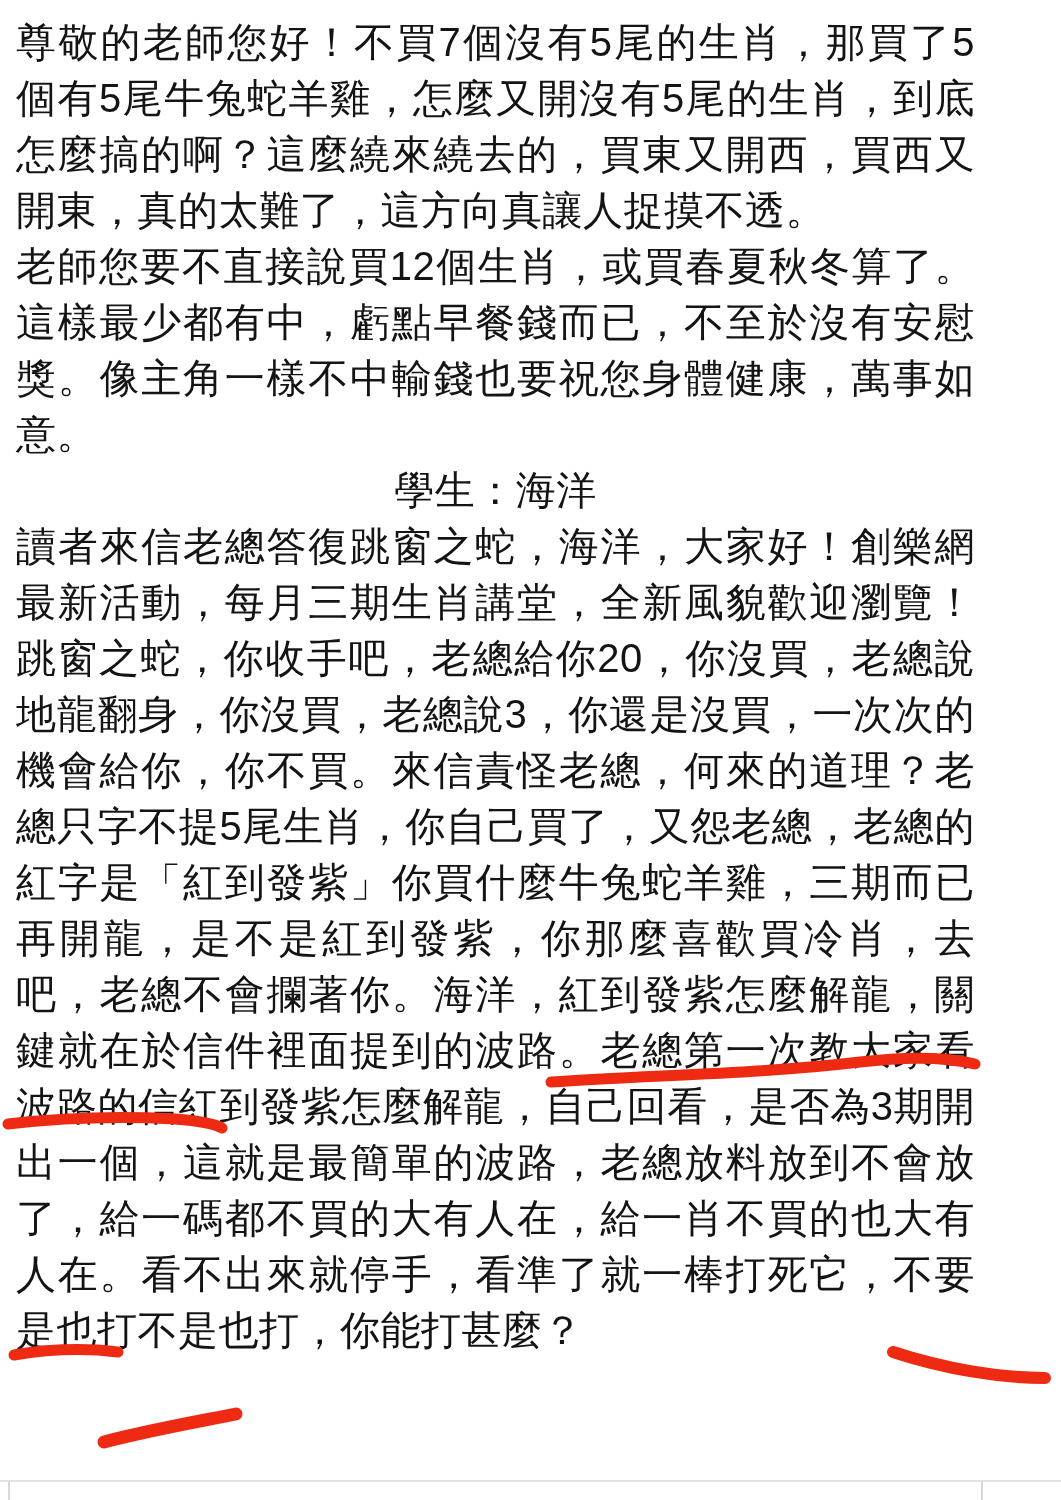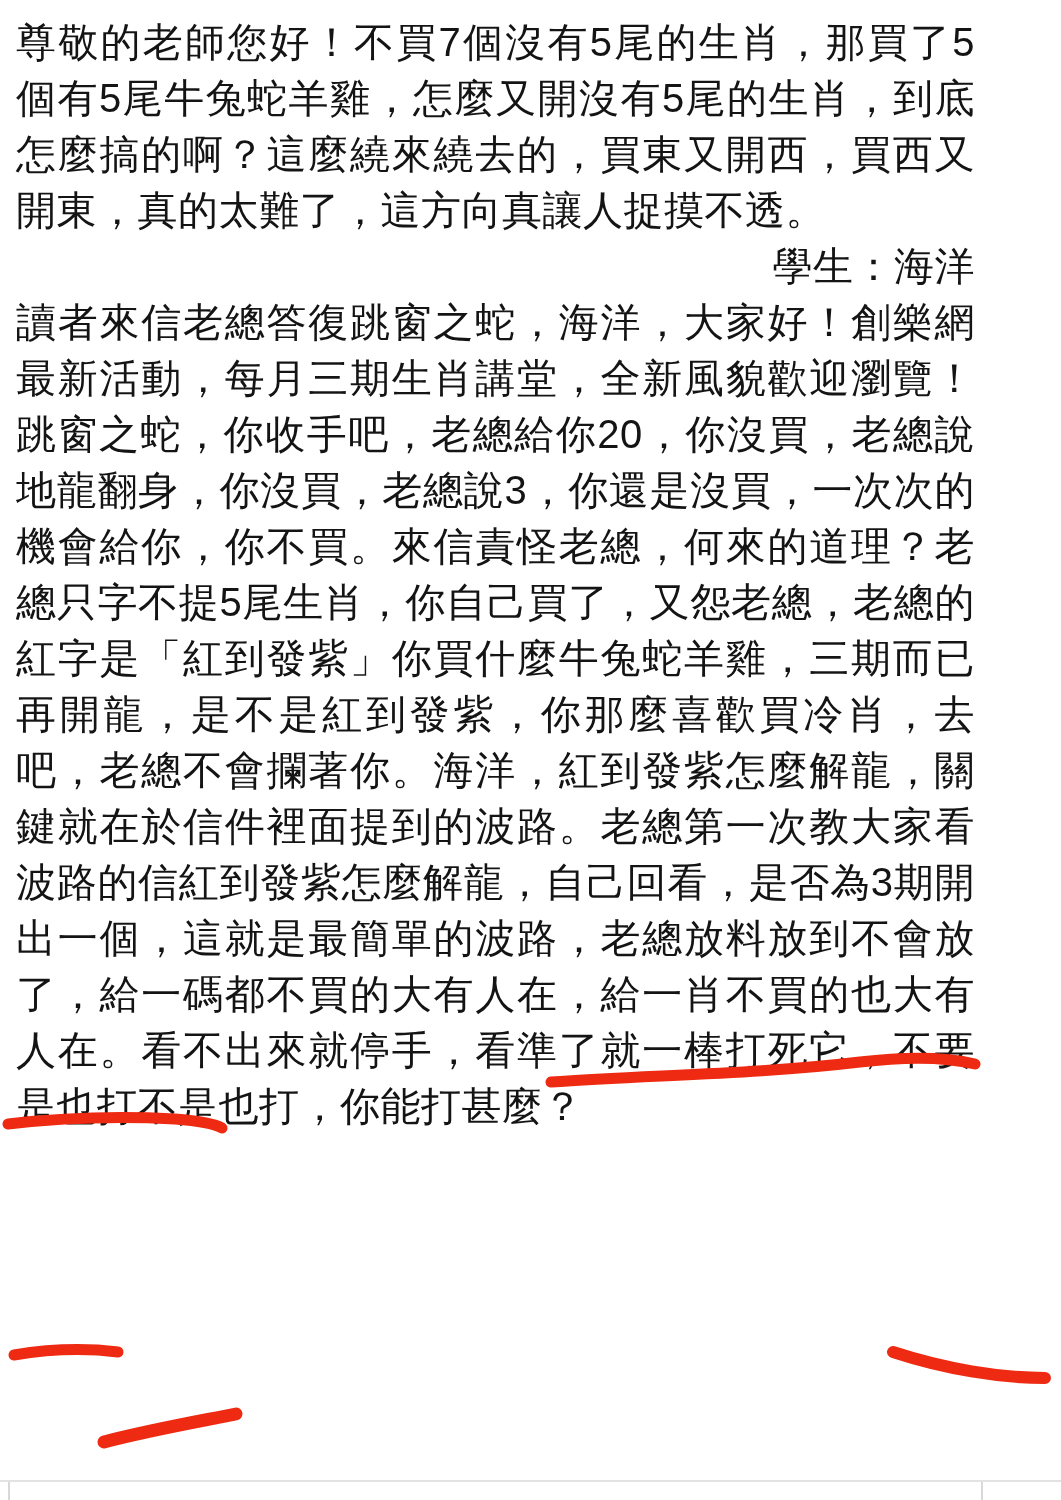--- a/index.html
+++ b/index.html
@@ -34,21 +34,21 @@
     margin: 0;
     text-align: justify;
     text-justify: inter-ideograph;
     word-break: break-all;
     color: #141414;
   }
   .para + .para {
     margin-top: 0px;
   }
   .para-short {
-    text-align: right;
+    text-align: center;
   }
   
   .marks {
     position: absolute;
     left: 0;
     top: 0;
     width: 1061px;
     height: 1500px;
     z-index: 5;
     pointer-events: none;
@@ -82,20 +82,21 @@
     z-index: 9;
   }
 </style>
 </head>
 <body>
 
 <div class="page">
 
   <div class="doc-body">
     <p class="para">尊敬的老師您好！不買7個沒有5尾的生肖，那買了5個有5尾牛兔蛇羊雞，怎麼又開沒有5尾的生肖，到底怎麼搞的啊？這麼繞來繞去的，買東又開西，買西又開東，真的太難了，這方向真讓人捉摸不透。</p>
+    <p class="para">老師您要不直接說買12個生肖，或買春夏秋冬算了。這樣最少都有中，虧點早餐錢而已，不至於沒有安慰獎。像主角一樣不中輸錢也要祝您身體健康，萬事如意。</p>
     <p class="para para-short">學生：海洋</p>
     <p class="para">讀者來信老總答復跳窗之蛇，海洋，大家好！創樂網最新活動，每月三期生肖講堂，全新風貌歡迎瀏覽！跳窗之蛇，你收手吧，老總給你20，你沒買，老總說地龍翻身，你沒買，老總說3，你還是沒買，一次次的機會給你，你不買。來信責怪老總，何來的道理？老總只字不提5尾生肖，你自己買了，又怨老總，老總的紅字是「紅到發紫」你買什麼牛兔蛇羊雞，三期而已再開龍，是不是紅到發紫，你那麼喜歡買冷肖，去吧，老總不會攔著你。海洋，紅到發紫怎麼解龍，關鍵就在於信件裡面提到的波路。老總第一次教大家看波路的信紅到發紫怎麼解龍，自己回看，是否為3期開出一個，這就是最簡單的波路，老總放料放到不會放了，給一碼都不買的大有人在，給一肖不買的也大有人在。看不出來就停手，看準了就一棒打死它，不要是也打不是也打，你能打甚麼？</p>
 
   </div>
 
   <svg class="marks" viewBox="0 0 1061 1500" width="1061" height="1500" xmlns="http://www.w3.org/2000/svg">
 
     <path d="M551 1082 C 650 1075, 760 1074, 860 1062 C 910 1056, 950 1058, 975 1064" stroke="#ee2b12" stroke-width="11" fill="none" stroke-linecap="round"></path>
 
     <path d="M8 1124 C 60 1118, 120 1116, 175 1119 C 200 1121, 215 1124, 222 1128" stroke="#ee2b12" stroke-width="11" fill="none" stroke-linecap="round"></path>

